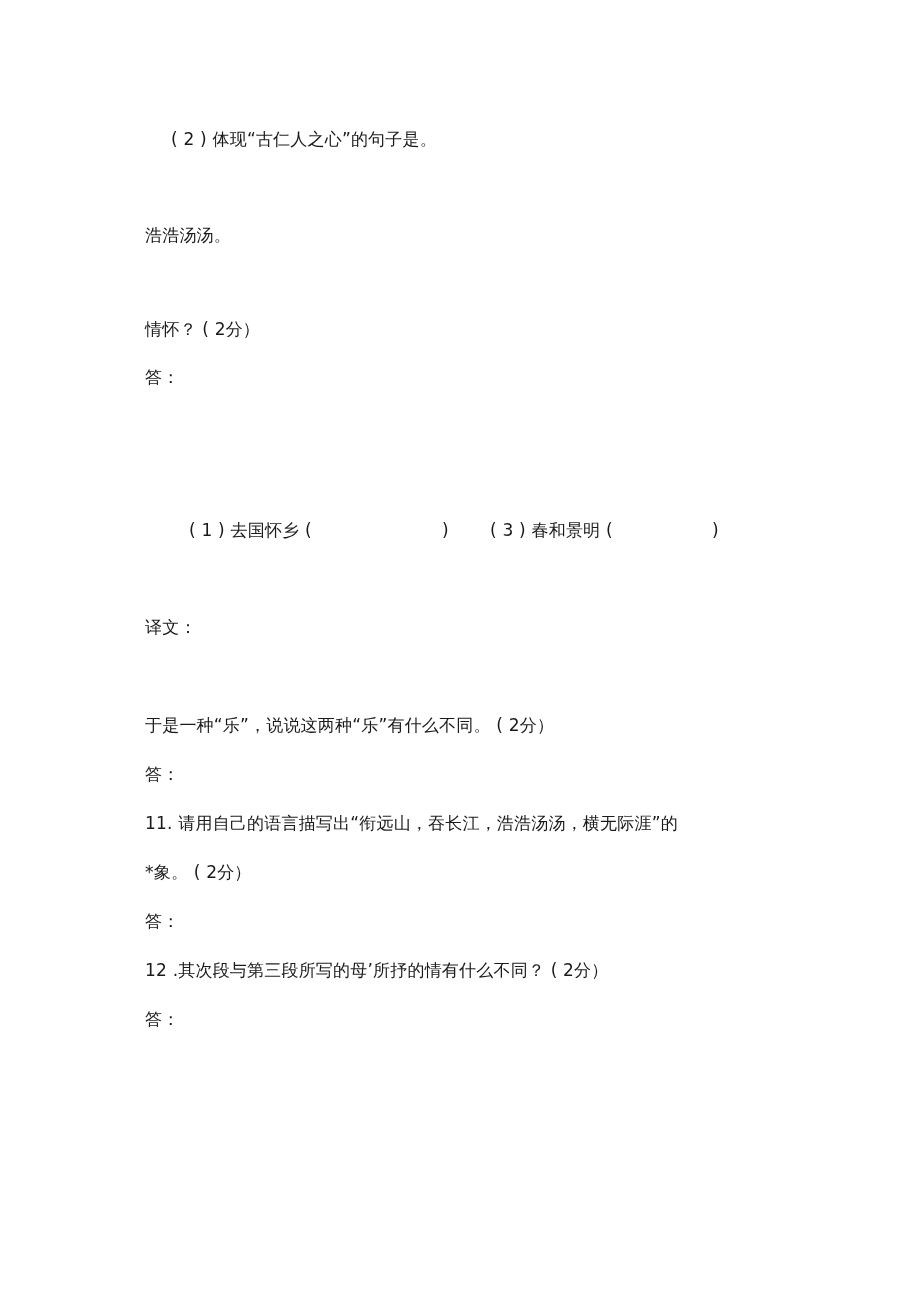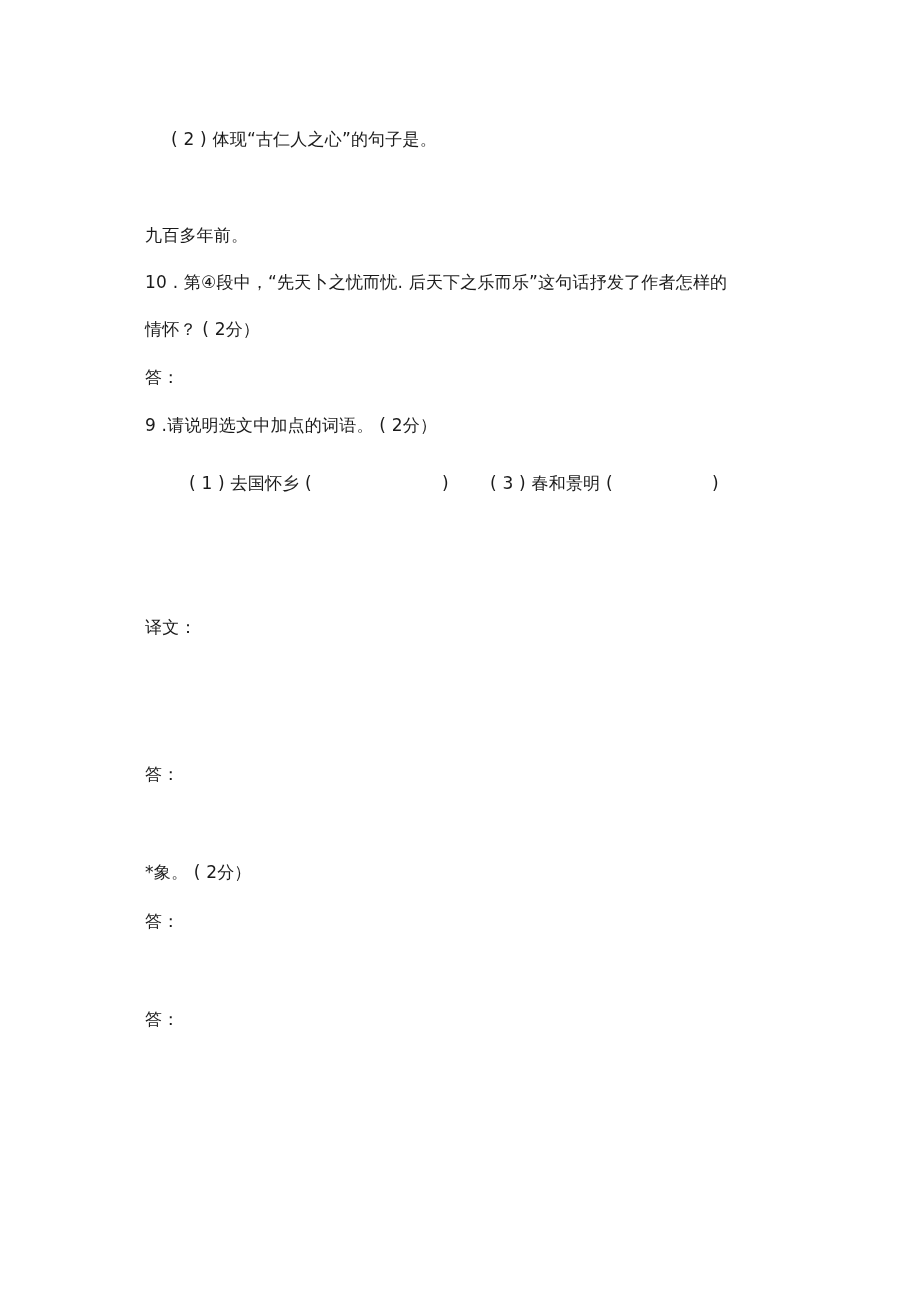--- a/index.html
+++ b/index.html
@@ -8,38 +8,39 @@
     font-family: "DejaVu Sans", "Liberation Sans", sans-serif;
     color: #1a1a1a;
   }
   .page { position: absolute; left: 8px; top: 0; width: 920px; height: 1301px; }
   .line {
     position: absolute; left: 137px; white-space: nowrap;
     font-size: 17px; line-height: 22px; letter-spacing: 0.2px;
   }
   .indent1 { left: 163px; }
   .indent3 { left: 176px; }
-  .seg { position: absolute; white-space: nowrap; }
+  .seg { position: absolute; white-space: nowrap; margin-top: 47px; }
 </style>
 </head>
 <body>
 
 <div class="page">
   <div class="line indent1" style="top:128px">( 2 ) 体现“古仁人之心”的句子是。</div>
-  <div class="line" style="top:224px">九百多年前。</div>
-  <div class="line" style="top:271px">10  . 第④段中，“先天卜之忧而忧. 后天下之乐而乐”这句话抒发了作者怎样的</div>
+  <div class="line" style="top:224px">浩浩汤汤。</div>
   <div class="line" style="top:318px">情怀？ ( 2分）</div>
   <div class="line" style="top:366px">答：</div>
-  <div class="line" style="top:414px">9  .请说明选文中加点的词语。 ( 2分）</div>
 
   <div class="line" style="top:472px; left:0; width:920px; height:22px;">
     <span class="seg" style="left:181px">( 1 ) 去国怀乡 (</span>
     <span class="seg" style="left:434px">)</span>
     <span class="seg" style="left:482px">( 3 ) 春和景明 (</span>
     <span class="seg" style="left:704px">)</span>
   </div>
 
   <div class="line" style="top:616px">译文：</div>
+  <div class="line" style="top:714px">于是一种“乐”，说说这两种“乐”有什么不同。 ( 2分）</div>
   <div class="line" style="top:763px">答：</div>
+  <div class="line" style="top:812px">11. 请用自己的语言描写出“衔远山，吞长江，浩浩汤汤，横无际涯”的</div>
   <div class="line" style="top:861px">*象。 ( 2分）</div>
   <div class="line" style="top:910px">答：</div>
+  <div class="line" style="top:959px">12  .其次段与第三段所写的母’所抒的情有什么不同？ ( 2分）</div>
   <div class="line" style="top:1008px">答：</div>
 </div>
 
 </body></html>

